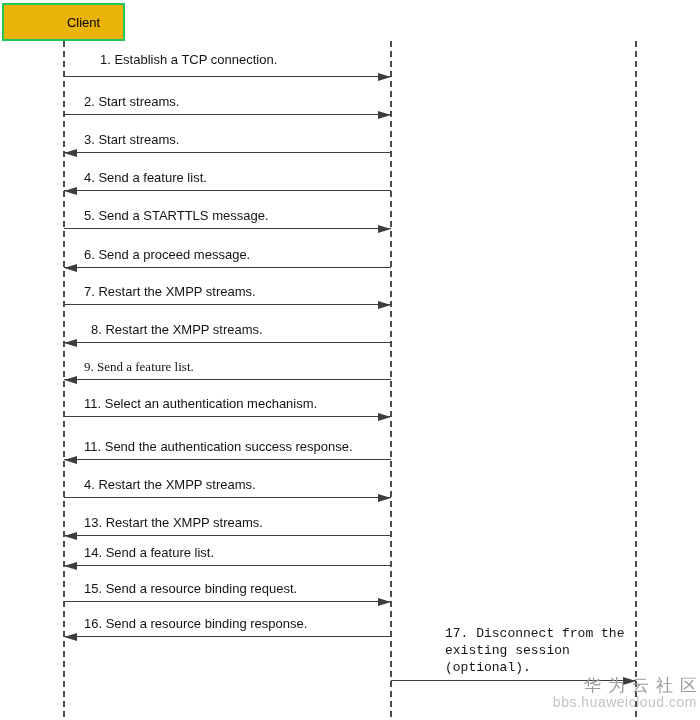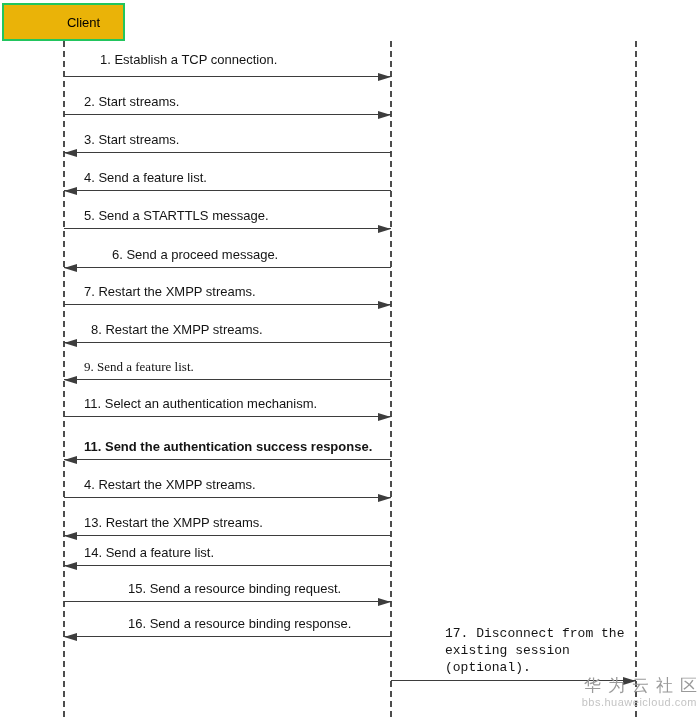--- a/index.html
+++ b/index.html
@@ -79,21 +79,21 @@
     pointer-events: none;
   }
   .wm-cn {
     font-size: 17px;
     color: #9a9a9a;
     letter-spacing: 7px;
     margin-right: -7px;
     line-height: 20px;
   }
   .wm-url {
-    font-size: 11px;
+    font-size: 14px;
     color: #c4c4c4;
     letter-spacing: 0.5px;
     line-height: 13px;
   }
 </style>
 </head>
 <body>
 
 <div id="canvas">
 
@@ -119,61 +119,61 @@
   <div class="arrowhead left" style="left: 64px; top: 149px;"></div>
 
   <div class="msg-label" style="left: 84px; top: 186px;">4. Send a feature list.</div>
   <div class="msg-line" style="left: 64px; width: 327px; top: 190px;"></div>
   <div class="arrowhead left" style="left: 64px; top: 187px;"></div>
 
   <div class="msg-label" style="left: 84px; top: 224px;">5. Send a STARTTLS message.</div>
   <div class="msg-line" style="left: 64px; width: 327px; top: 228px;"></div>
   <div class="arrowhead right" style="left: 378px; top: 225px;"></div>
 
-  <div class="msg-label" style="left: 84px; top: 263px; margin-left: 28px;">6. Send a proceed message.</div>
+  <div class="msg-label" style="left: 84px; top: 263px;">6. Send a proceed message.</div>
   <div class="msg-line" style="left: 64px; width: 327px; top: 267px;"></div>
   <div class="arrowhead left" style="left: 64px; top: 264px;"></div>
 
   <div class="msg-label" style="left: 84px; top: 300px;">7. Restart the XMPP streams.</div>
   <div class="msg-line" style="left: 64px; width: 327px; top: 304px;"></div>
   <div class="arrowhead right" style="left: 378px; top: 301px;"></div>
 
   <div class="msg-label" style="left: 91px; top: 338px;">8. Restart the XMPP streams.</div>
   <div class="msg-line" style="left: 64px; width: 327px; top: 342px;"></div>
   <div class="arrowhead left" style="left: 64px; top: 339px;"></div>
 
   <div class="msg-label" style="left: 84px; top: 375px; font-family: Liberation Serif, serif;">9. Send a feature list.</div>
   <div class="msg-line" style="left: 64px; width: 327px; top: 379px;"></div>
   <div class="arrowhead left" style="left: 64px; top: 376px;"></div>
 
   <div class="msg-label" style="left: 84px; top: 412px;">11. Select an authentication mechanism.</div>
   <div class="msg-line" style="left: 64px; width: 327px; top: 416px;"></div>
   <div class="arrowhead right" style="left: 378px; top: 413px;"></div>
 
-  <div class="msg-label" style="left: 84px; top: 455px; font-weight: bold;">11. Send the authentication success response.</div>
+  <div class="msg-label" style="left: 84px; top: 455px;">11. Send the authentication success response.</div>
   <div class="msg-line" style="left: 64px; width: 327px; top: 459px;"></div>
   <div class="arrowhead left" style="left: 64px; top: 456px;"></div>
 
   <div class="msg-label" style="left: 84px; top: 493px;">4. Restart the XMPP streams.</div>
   <div class="msg-line" style="left: 64px; width: 327px; top: 497px;"></div>
   <div class="arrowhead right" style="left: 378px; top: 494px;"></div>
 
   <div class="msg-label" style="left: 84px; top: 531px;">13. Restart the XMPP streams.</div>
   <div class="msg-line" style="left: 64px; width: 327px; top: 535px;"></div>
   <div class="arrowhead left" style="left: 64px; top: 532px;"></div>
 
   <div class="msg-label" style="left: 84px; top: 561px;">14. Send a feature list.</div>
   <div class="msg-line" style="left: 64px; width: 327px; top: 565px;"></div>
   <div class="arrowhead left" style="left: 64px; top: 562px;"></div>
 
-  <div class="msg-label" style="left: 84px; top: 597px; margin-left: 44px;">15. Send a resource binding request.</div>
+  <div class="msg-label" style="left: 84px; top: 597px;">15. Send a resource binding request.</div>
   <div class="msg-line" style="left: 64px; width: 327px; top: 601px;"></div>
   <div class="arrowhead right" style="left: 378px; top: 598px;"></div>
 
-  <div class="msg-label" style="left: 84px; top: 632px; margin-left: 44px;">16. Send a resource binding response.</div>
+  <div class="msg-label" style="left: 84px; top: 632px;">16. Send a resource binding response.</div>
   <div class="msg-line" style="left: 64px; width: 327px; top: 636px;"></div>
   <div class="arrowhead left" style="left: 64px; top: 633px;"></div>
 
   <div class="msg-label wrapped" style="left: 445px; top: 676px; width: 185px;">17. Disconnect from the existing session (optional).</div>
   <div class="msg-line" style="left: 391px; width: 245px; top: 680px;"></div>
   <div class="arrowhead right" style="left: 623px; top: 677px;"></div>
 </div>
 
   <div class="watermark">
     <div class="wm-cn">华为云社区</div>

